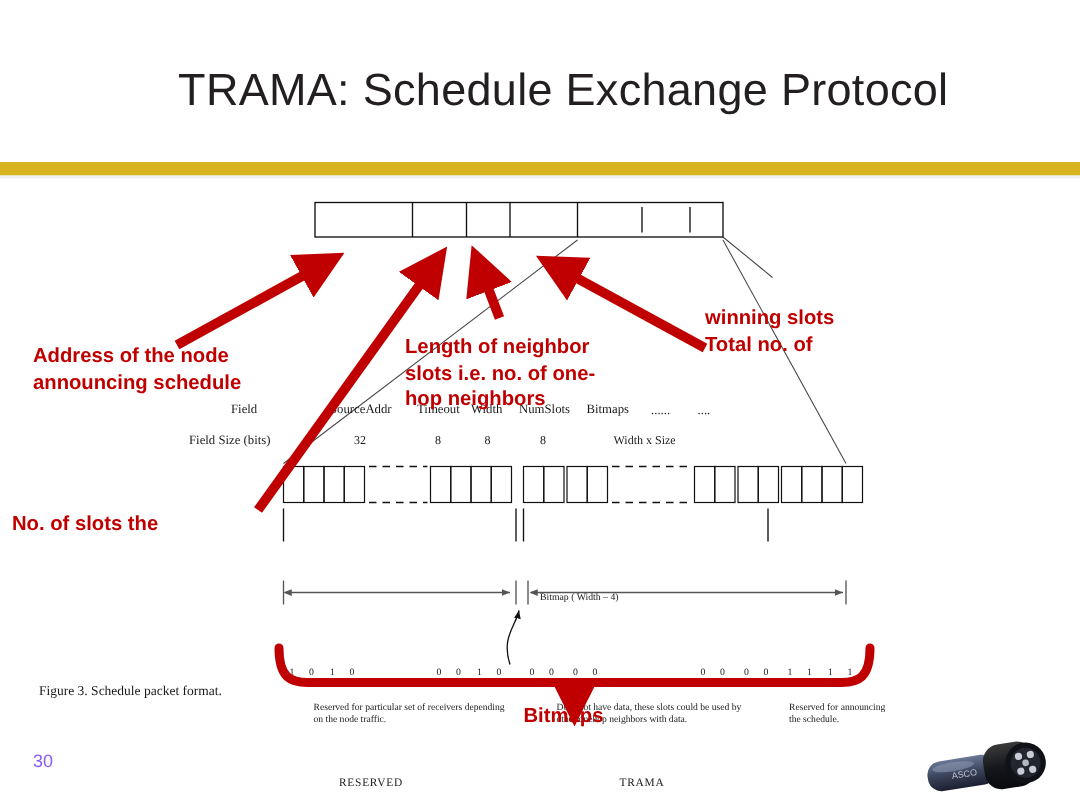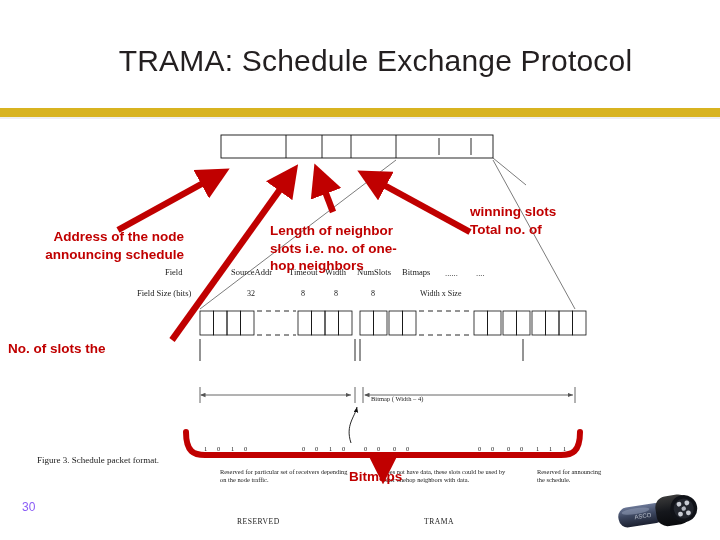--- a/index.html
+++ b/index.html
@@ -34,21 +34,21 @@
   .gold-bar-shadow{
     position:absolute;
     left:0;right:0;top:117px;
     height:2px;
     background:#efefef;
   }
 
   
   .figure{
     position:absolute;
-    left:15px;top:125px;
+    left:4px;top:125px;
     width:636px;height:350px;
   }
   .fig-svg{position:absolute;left:0;top:0;}
 
   
   .ftxt{
     position:absolute;
     font-family:"Liberation Serif", serif;
     color:#1a1a1a;
     white-space:nowrap;
@@ -247,21 +247,21 @@
 
       <line x1="333" y1="212" x2="320" y2="178"></line>
 
       <line x1="470" y1="232" x2="371" y2="178"></line>
     </g>
 
     <path d="M186,432 C186,452 194,455 205,455 L561,455 C572,455 580,452 580,432" stroke="#c00000" stroke-width="6" fill="none" stroke-linecap="round"></path>
     <line x1="383" y1="455" x2="383" y2="470" stroke="#c00000" stroke-width="6" marker-end="url(#rah)"></line>
   </svg>
 
-  <div class="ann" style="left:4px;top:228px;width:180px;text-align:right;">
+  <div class="ann" style="left:22px;top:228px;width:180px;">
     <div>Address of the node</div>
     <div>announcing schedule</div>
   </div>
 
   <div class="ann" style="left:270px;top:222px;width:175px;">
     <div>Length of neighbor</div>
     <div>slots i.e. no. of one-</div>
     <div>hop neighbors</div>
   </div>
 

